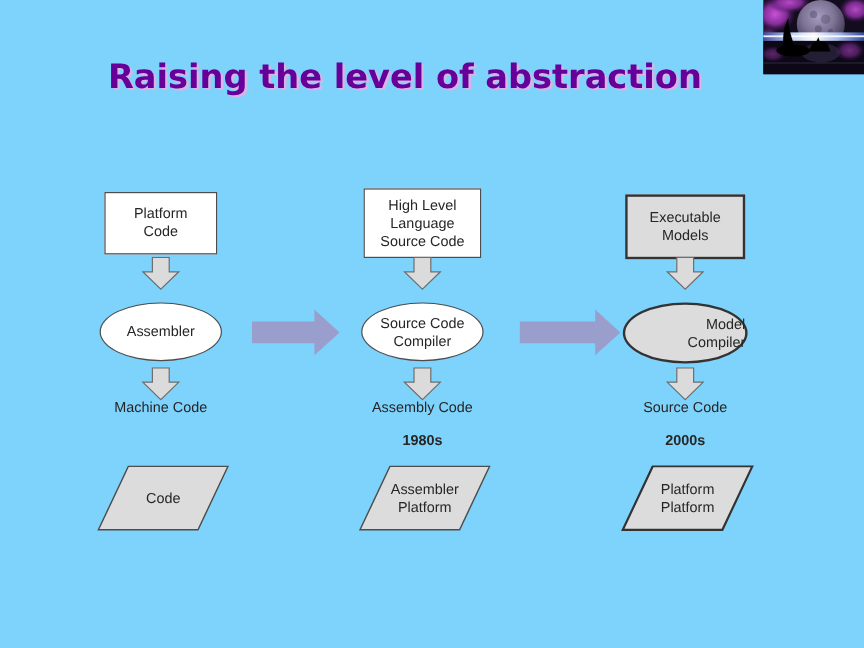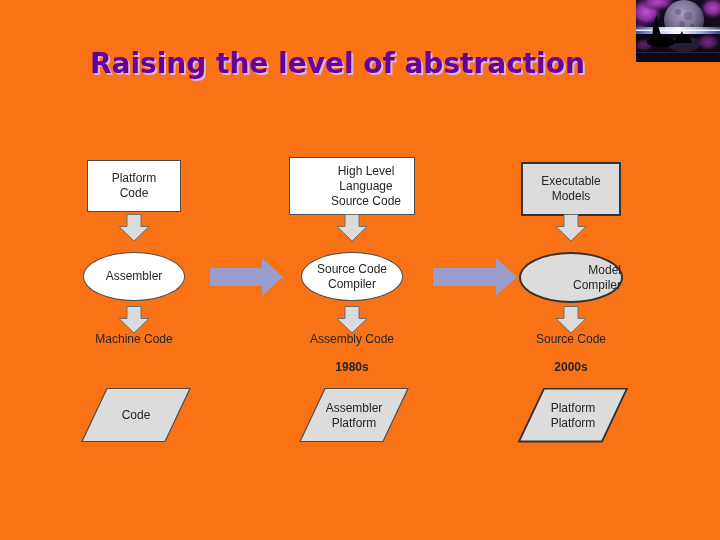--- a/index.html
+++ b/index.html
@@ -3,37 +3,37 @@
 <meta charset="utf-8">
 <style>
   :root{
     --title:#660099; --title-shadow:#D9B3E6; --flow-arrow:#9A9ECD;
     --shape-fill-plain:#FFFFFF; --shape-fill-gray:#DCDCDC;
     --shape-stroke:#4D4D4D; --shape-stroke-dark:#333333;
     --block-arrow-fill:#DBDBDB; --block-arrow-stroke:#6E6E6E; --text:#262626;
   }
   html,body{margin:0;padding:0;background:#888;}
   .slide{
-    position:relative; width:720px; height:540px; background:#f97316;
+    position:relative; width:720px; height:540px; background:#7dd3fc;
     overflow:hidden; font-family:"Liberation Sans", sans-serif; color:var(--text);
   }
   .title{
     position:absolute; left:90px; top:47px; width:560px;
     font-family:"DejaVu Sans", sans-serif; font-weight:bold; font-size:28px;
     color:var(--title); text-shadow:2px 2px 0 var(--title-shadow);
     letter-spacing:0px; white-space:nowrap;
   }
   .corner-art{position:absolute; left:636px; top:0; width:84px; height:62px; display:block;}
   .col{position:absolute; top:0; width:150px; height:460px;}
   .col-1{left:59px;} .col-2{left:277px;} .col-3{left:496px;}
   .shape{position:absolute; left:50%; transform:translateX(-50%);
     display:flex; flex-direction:column; align-items:center; justify-content:center;
     font-size:12px; line-height:15px; text-align:center; background:var(--shape-fill-plain);}
   .topbox{border:1px solid var(--shape-stroke); width:92px; height:50px; top:160px;}
-  .col-2 .topbox{width:96px; height:56px; top:157px;padding-left:28px;}
+  .col-2 .topbox{width:96px; height:56px; top:157px;}
   .col-3 .topbox{width:96px; height:50px; top:162px; border:2px solid var(--shape-stroke-dark);}
   .oval{border:1.5px solid var(--shape-stroke); border-radius:50%; width:100px; height:47px; top:252px;}
   .col-3 .oval{border:2px solid var(--shape-stroke-dark);align-items:flex-end;}
   .filled{background:var(--shape-fill-gray);}
   .darr{position:absolute; left:50%; transform:translateX(-50%); width:32px; height:28px;}
   .darr-1{top:214px;} .darr-2{top:306px;}
   .lbl{position:absolute; left:0; width:150px; text-align:center; font-size:12px;}
   .out-lbl{top:332px;} .era-lbl{top:360px; font-weight:bold;}
   .para-svg{position:absolute; left:0; top:388px; width:150px; height:55px;}
   .para-text{position:absolute; left:27px; top:388px; width:100px; height:55px;

